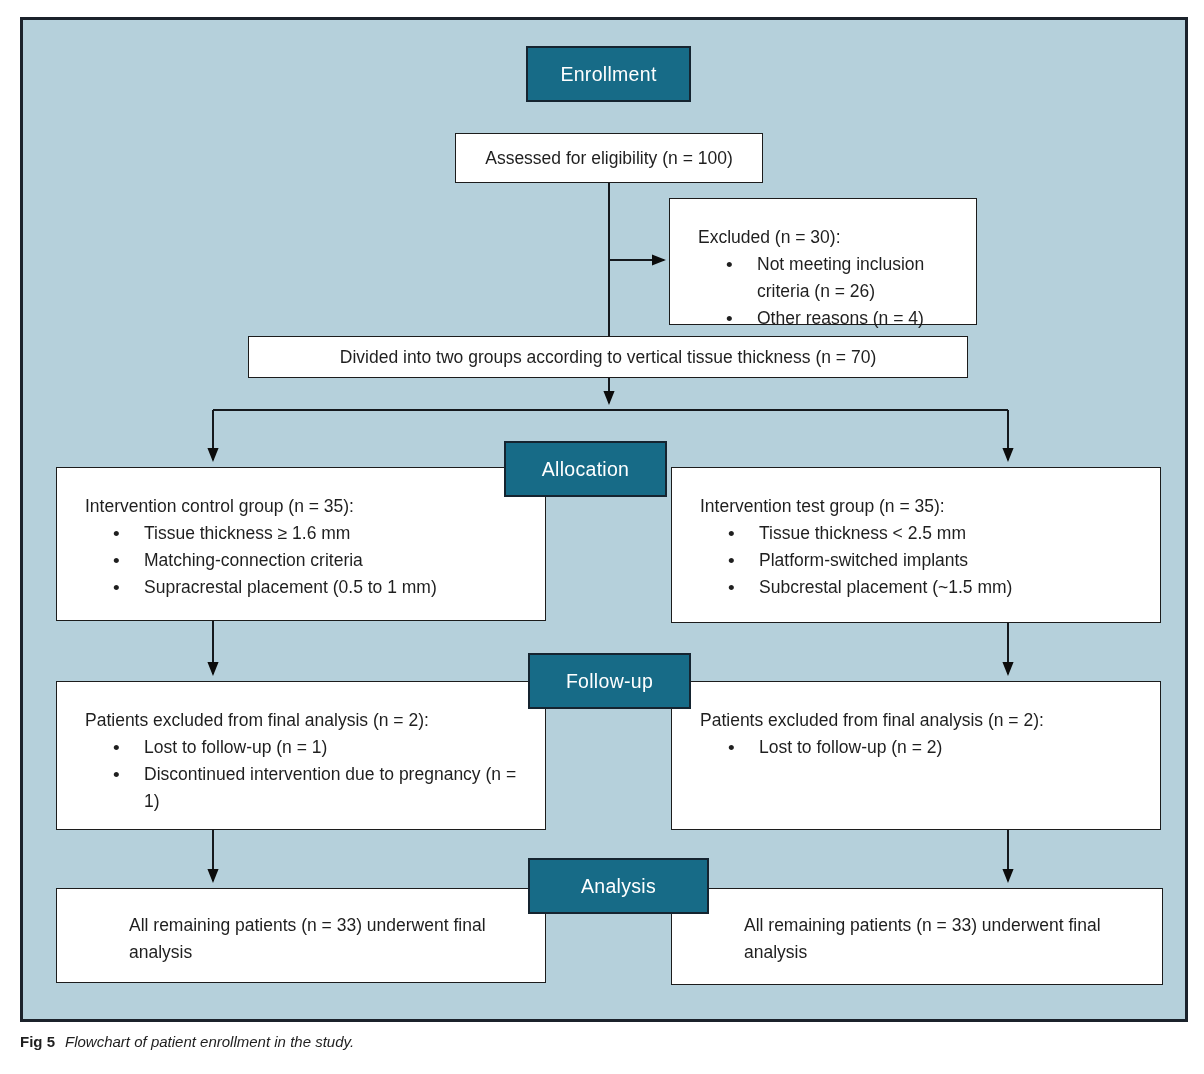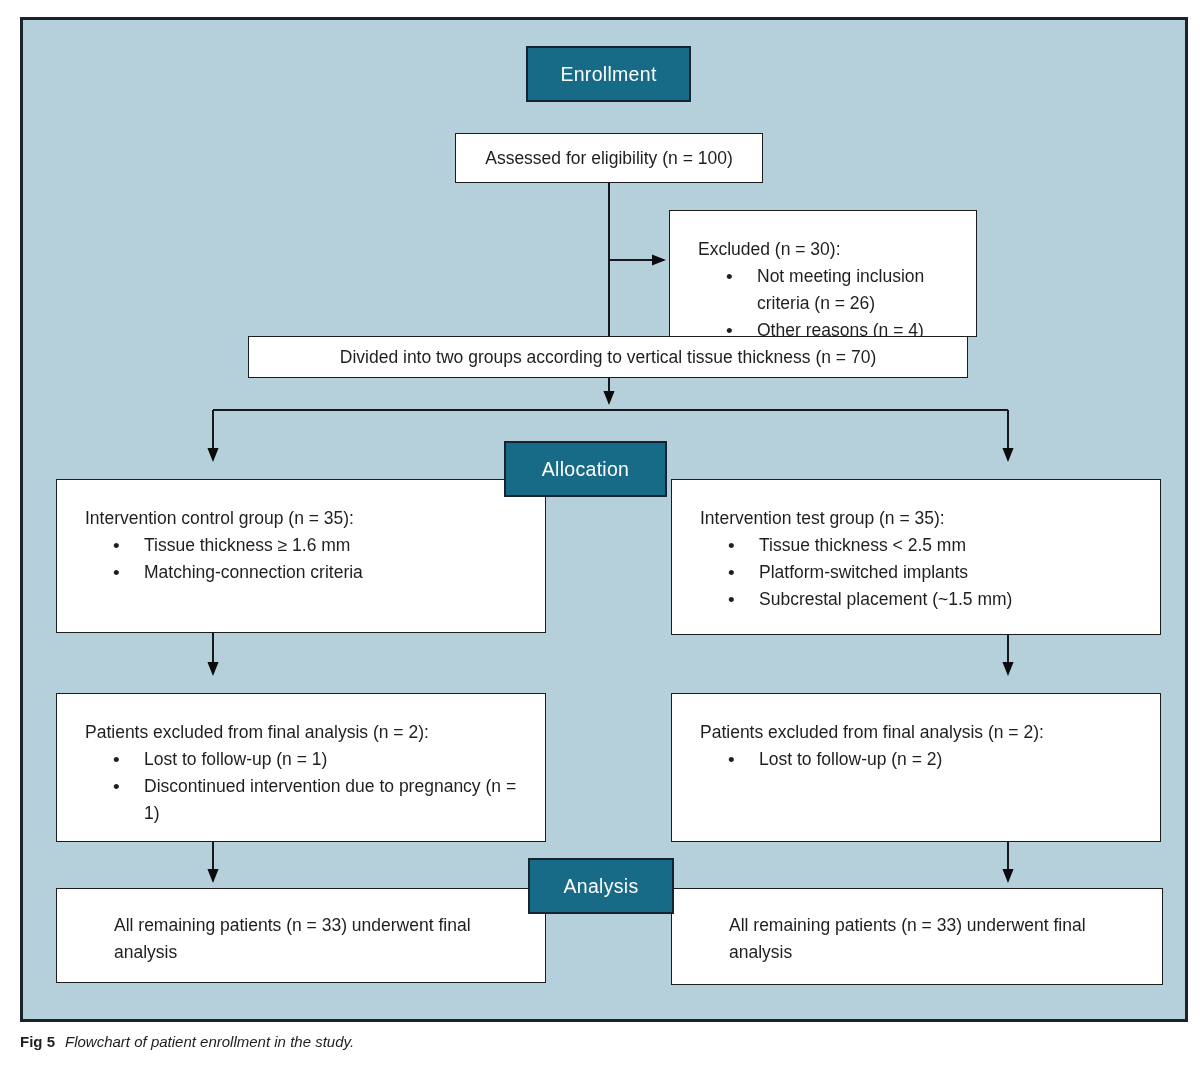--- a/index.html
+++ b/index.html
@@ -26,22 +26,22 @@
   .node.center-text{display:flex;align-items:center;justify-content:center;}
   .stage{
     position:absolute;z-index:3;background:var(--label_bg);border:2.4px solid #152430;
     color:var(--label_text);display:flex;align-items:center;justify-content:center;
     font-size:19.5px;letter-spacing:.3px;
   }
   .node-title{padding:0;}
   ul.bullets{list-style:none;margin:0;padding:0;}
   ul.bullets li{position:relative;padding-left:59px;}
   ul.bullets li::before{content:"\2022";position:absolute;left:28px;top:0;font-size:19px;}
-  .pad-std{padding:25px 14px 0 28px;margin-top:12px;}
-  .pad-analysis{padding:23px 52px 0 57px;}
+  .pad-std{padding:25px 14px 0 28px;}
+  .pad-analysis{padding:23px 52px 0 72px;}
   .caption{position:absolute;left:20px;top:1033px;font-size:15px;z-index:4;}
   .caption .fig-tag{font-weight:bold;font-style:normal;margin-right:10px;}
   .caption .fig-text{font-style:italic;}
 </style>
 </head>
 <body>
 
 <div class="canvas">
 
   <svg class="connectors" viewBox="0 0 1168 1005" xmlns="http://www.w3.org/2000/svg">
@@ -57,39 +57,41 @@
     <line x1="190" y1="390" x2="190" y2="440" marker-end="url(#arrow)"></line>
     <line x1="985" y1="390" x2="985" y2="440" marker-end="url(#arrow)"></line>
     <line x1="190" y1="601" x2="190" y2="654" marker-end="url(#arrow)"></line>
     <line x1="985" y1="603" x2="985" y2="654" marker-end="url(#arrow)"></line>
     <line x1="190" y1="810" x2="190" y2="861" marker-end="url(#arrow)"></line>
     <line x1="985" y1="810" x2="985" y2="861" marker-end="url(#arrow)"></line>
   </svg>
 
   <div class="stage" style="left:503px;top:26px;width:165px;height:56px;">Enrollment</div>
   <div class="stage" style="left:481px;top:421px;width:163px;height:56px;">Allocation</div>
-  <div class="stage" style="left:505px;top:838px;width:146px;height:56px;">Analysis</div>
+  <div class="stage" style="left:505px;top:633px;width:163px;height:56px;">Follow-up</div>
+  <div class="stage" style="left:505px;top:838px;width:181px;height:56px;">Analysis</div>
 
   <div class="node center-text" style="left:432px;top:113px;width:308px;height:50px;">Assessed for eligibility (n = 100)</div>
 
   <div class="node pad-std" style="left:646px;top:178px;width:308px;height:127px;">
     <div class="node-title">Excluded (n = 30):</div>
     <ul class="bullets">
       <li>Not meeting inclusion criteria (n = 26)</li>
       <li>Other reasons (n = 4)</li>
     </ul>
   </div>
 
   <div class="node center-text" style="left:225px;top:316px;width:720px;height:42px;">Divided into two groups according to vertical tissue thickness (n = 70)</div>
 
   <div class="node pad-std" style="left:33px;top:447px;width:490px;height:154px;">
     <div class="node-title">Intervention control group (n = 35):</div>
     <ul class="bullets">
       <li>Tissue thickness ≥ 1.6 mm</li>
       <li>Matching-connection criteria</li>
+      <li>Supracrestal placement (0.5 to 1 mm)</li>
     </ul>
   </div>
 
   <div class="node pad-std" style="left:648px;top:447px;width:490px;height:156px;">
     <div class="node-title">Intervention test group (n = 35):</div>
     <ul class="bullets">
       <li>Tissue thickness &lt; 2.5 mm</li>
       <li>Platform-switched implants</li>
       <li>Subcrestal placement (~1.5 mm)</li>
     </ul>

